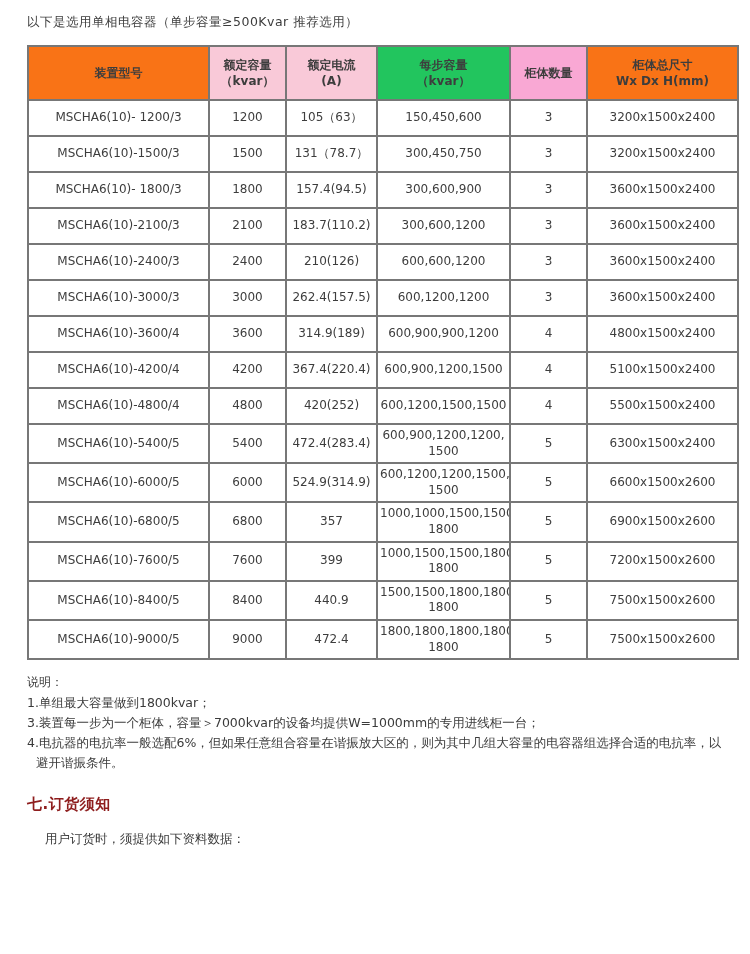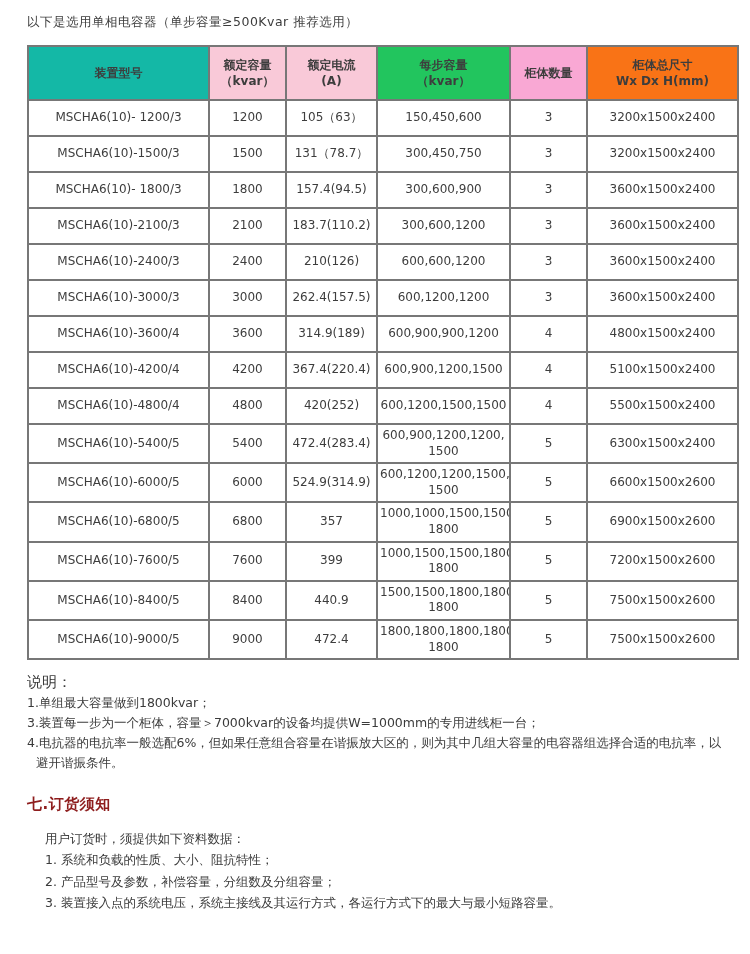--- a/index.html
+++ b/index.html
@@ -43,21 +43,21 @@
     height: 36px;
     font-size: 12px;
     color: #3d3d3d;
     line-height: 1.3;
     padding: 3px 2px;
     background: #ffffff;
   }
 
   .notes { margin-top: 12px; }
   .notes-title {
-    font-size: 15px;
+    font-size: 12px;
     line-height: 21px;
     color: #3a3a3a;
   }
   .note-line {
     font-size: 12.5px;
     line-height: 20px;
     color: #3a3a3a;
     padding-left: 9px;
     text-indent: -9px;
   }
@@ -93,21 +93,21 @@
     <colgroup>
       <col style="width:181px">
       <col style="width:77px">
       <col style="width:91px">
       <col style="width:133px">
       <col style="width:77px">
       <col style="width:151px">
     </colgroup>
     <thead>
       <tr>
-          <th style="background: #14b8a6;">装置型号</th>
+          <th style="background: #f97316;">装置型号</th>
           <th style="background: rgb(249, 201, 216);">额定容量
 （kvar）</th>
           <th style="background: rgb(249, 201, 216);">额定电流
 (A)</th>
           <th style="background: #22c55e;">每步容量
 （kvar）</th>
           <th style="background: #f9a8d4;">柜体数量</th>
           <th style="background: #f97316;">柜体总尺寸
 Wx Dx H(mm)</th>
         </tr>
@@ -247,20 +247,15 @@
     <div id="notes-list">
         <div class="note-line">1.单组最大容量做到1800kvar；</div>
         <div class="note-line">3.装置每一步为一个柜体，容量＞7000kvar的设备均提供W=1000mm的专用进线柜一台；</div>
         <div class="note-line">4.电抗器的电抗率一般选配6%，但如果任意组合容量在谐振放大区的，则为其中几组大容量的电容器组选择合适的电抗率，以避开谐振条件。</div>
       </div>
   </div>
 
   <div class="ordering">
     <div class="ordering-heading" style="color: rgb(142, 29, 29);">七.订货须知</div>
     <div class="ordering-intro">用户订货时，须提供如下资料数据：</div>
-    <div id="ordering-list">
-        <div class="order-line">1.  系统和负载的性质、大小、阻抗特性；</div>
-        <div class="order-line">2.  产品型号及参数，补偿容量，分组数及分组容量；</div>
-        <div class="order-line">3.  装置接入点的系统电压，系统主接线及其运行方式，各运行方式下的最大与最小短路容量。</div>
-      </div>
   </div>
 
 </div>
 
 </body></html>

